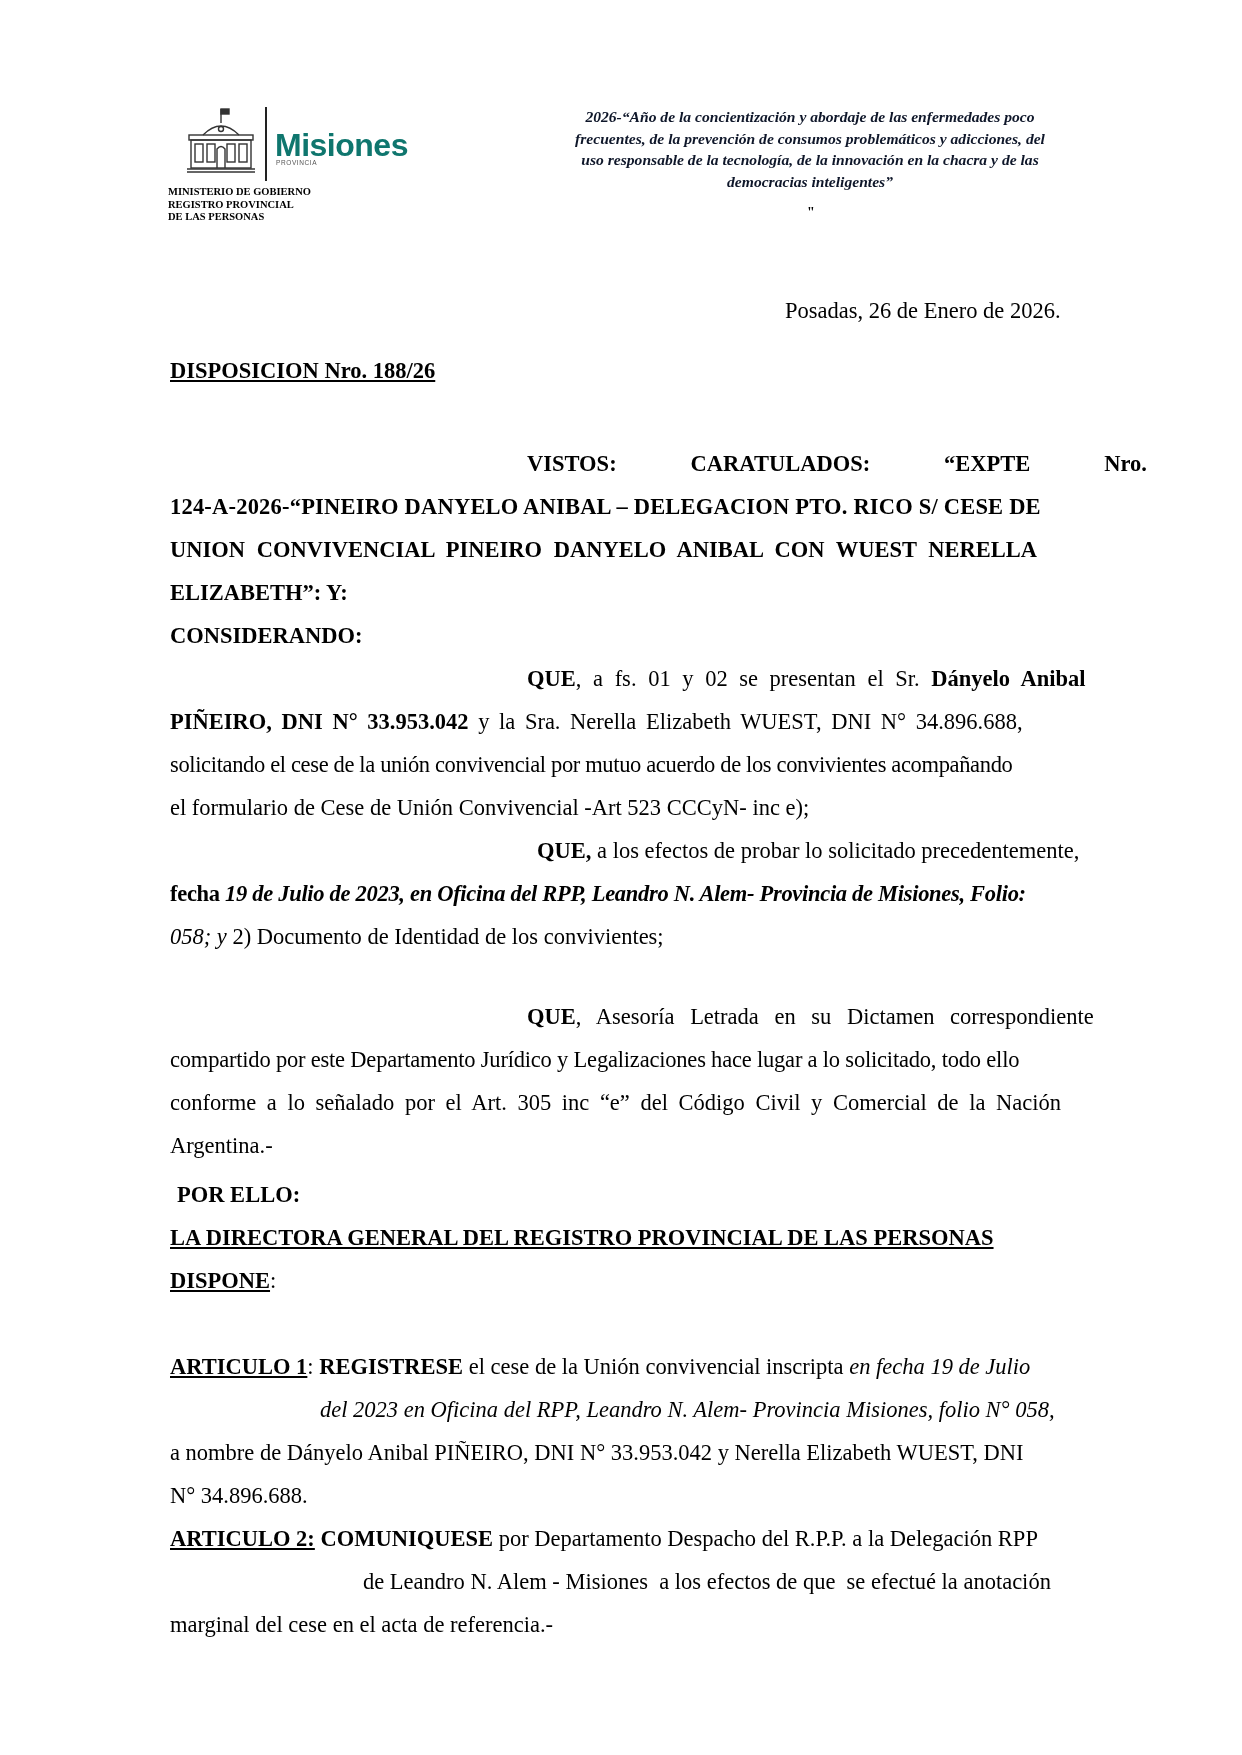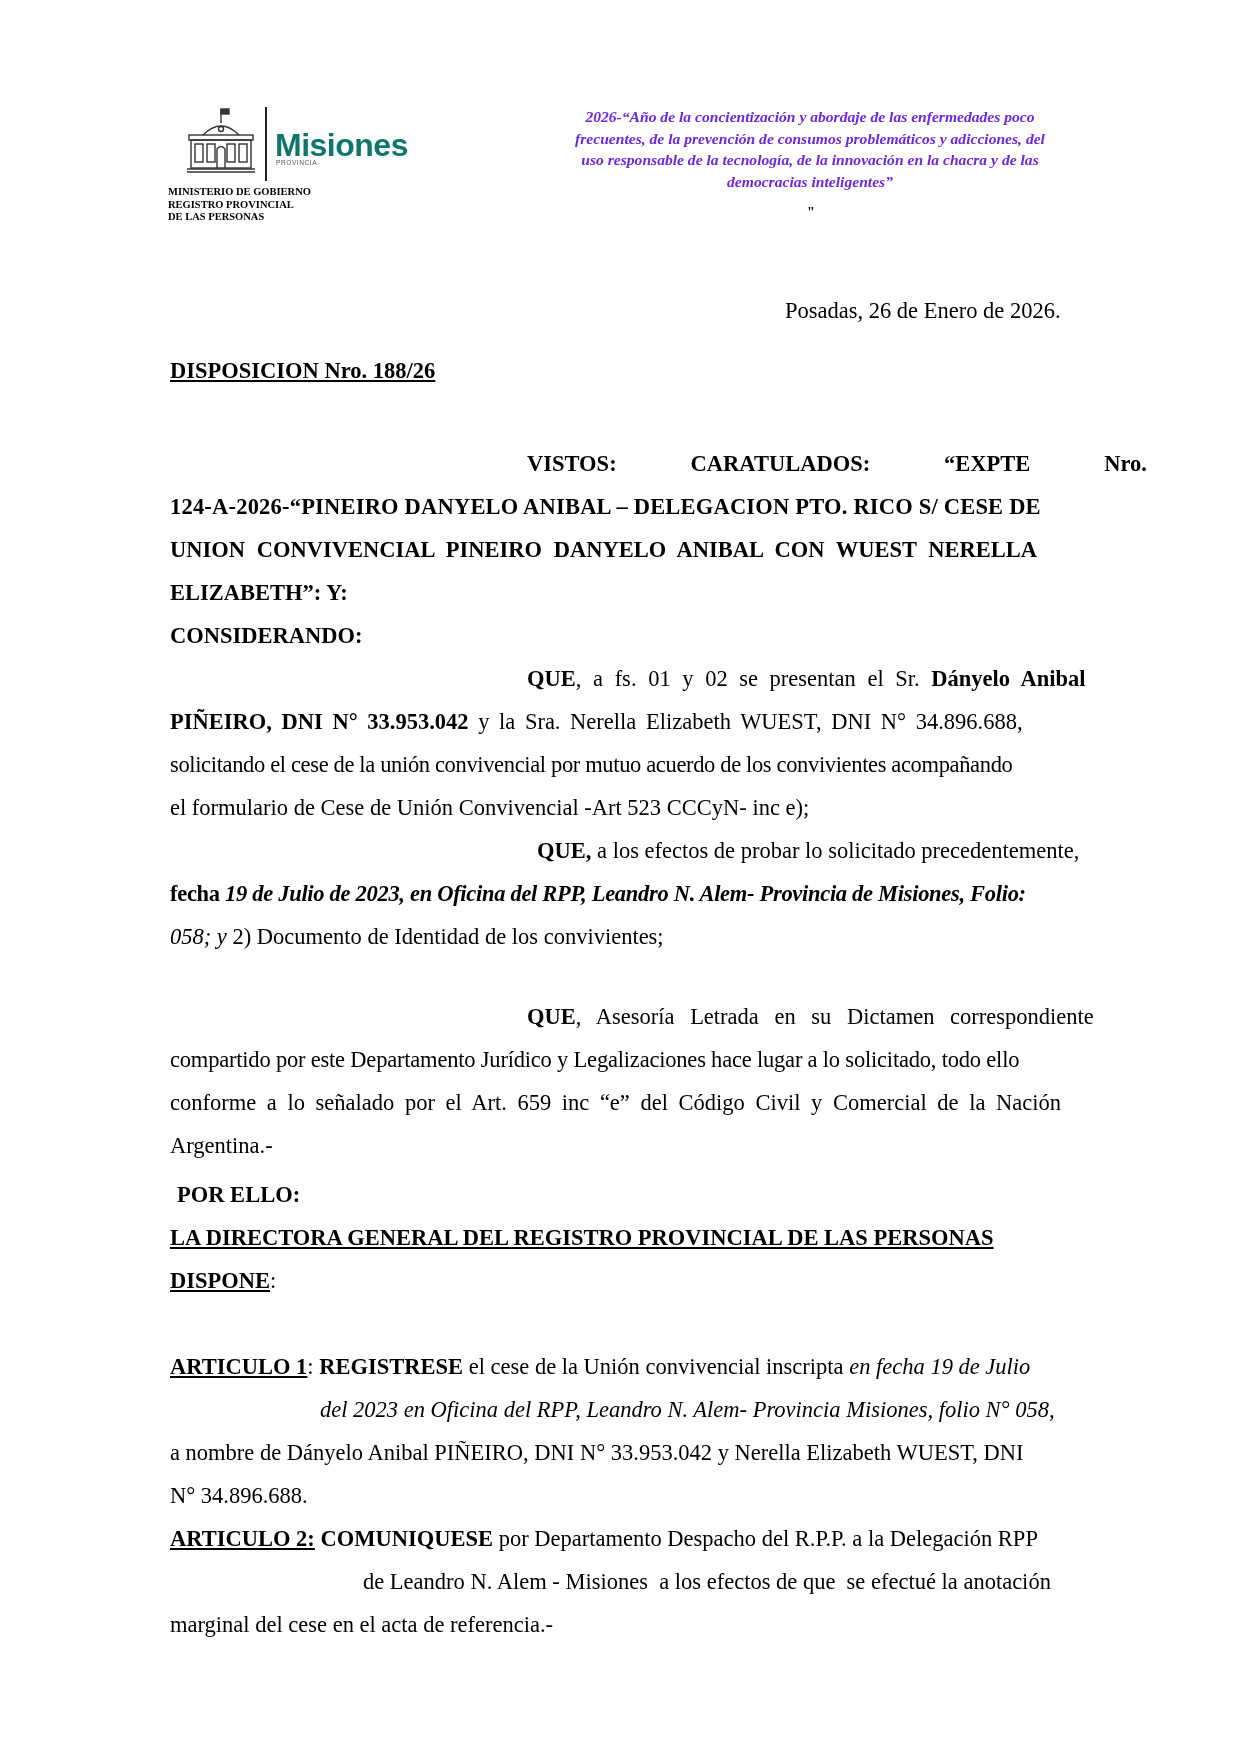--- a/index.html
+++ b/index.html
@@ -8,21 +8,21 @@
   .sans { font-family: "Liberation Sans", "DejaVu Sans", sans-serif; }
 
   
   .logo-block { position: absolute; left: 185px; top: 107px; width: 210px; height: 75px; }
   .logo-building { position: absolute; left: 0; top: 0; width: 72px; height: 66px; }
   .logo-divider { position: absolute; left: 80px; top: 0; width: 2px; height: 74px; background: #222; }
   .logo-title { position: absolute; left: 90px; top: 20px; font-size: 32px; font-weight: bold; letter-spacing: -0.5px; color: #0f766e; }
   .logo-sub { position: absolute; left: 91px; top: 52px; font-size: 6.5px; letter-spacing: 0.6px; color: #555; }
   .ministry { position: absolute; left: 168px; top: 186px; width: 180px; font-size: 10.5px; font-weight: bold; line-height: 12.5px; }
 
-  .motto { position: absolute; left: 485px; top: 106px; width: 650px; text-align: center; font-style: italic; font-weight: bold; font-size: 15.6px; line-height: 21.5px; color: #6d28d9; }
+  .motto { position: absolute; left: 485px; top: 106px; width: 650px; text-align: center; font-style: italic; font-weight: bold; font-size: 15.6px; line-height: 21.5px; color: #0f172a; }
   .motto-dash { position: absolute; left: 807px; top: 205px; font-size: 14px; font-weight: bold; }
 
   
   .page { position: absolute; left: 170px; top: 0; width: 977px; font-size: 22.5px; }
   .date { position: absolute; left: 615px; top: 298px; }
   .disp { position: absolute; left: 0; top: 358px; font-weight: bold; text-decoration: underline; }
   .para { position: absolute; left: 0; width: 977px; line-height: 43px; text-align: justify; text-align-last: left; }
   .b { font-weight: bold; }
   .i { font-style: italic; }
   .u { text-decoration: underline; }
@@ -98,21 +98,21 @@
 
   <div class="para" style="top: 829px;">
     <div class="line" style="padding-left: 367px;"><span class="b">QUE,</span><span> a los efectos de probar lo solicitado precedentemente,</span></div>
     <div class="line" style="letter-spacing:-0.3px;font-weight:bold;"><span>fecha </span><span class="i">19 de Julio de 2023, en Oficina del RPP, Leandro N. Alem- Provincia de Misiones, Folio:</span></div>
     <div class="line"><span class="i">058; y</span><span> 2) Documento de Identidad de los convivientes;</span></div>
   </div>
 
   <div class="para" style="top: 995px;">
     <div class="line" style="padding-left: 357px; word-spacing: 10px;"><span class="b">QUE</span><span>, Asesoría Letrada en su Dictamen correspondiente</span></div>
     <div class="line" style="letter-spacing:-0.2px;">compartido por este Departamento Jurídico y Legalizaciones hace lugar a lo solicitado, todo ello</div>
-    <div class="line" style="word-spacing: 5px;">conforme a lo señalado por el Art. 659 inc “e” del Código Civil y Comercial de la Nación</div>
+    <div class="line" style="word-spacing: 5px;">conforme a lo señalado por el Art. 305 inc “e” del Código Civil y Comercial de la Nación</div>
     <div class="line">Argentina.-</div>
   </div>
 
   <div class="para" style="top: 1173px;">
     <div class="line b" style="padding-left: 7px;">POR ELLO:</div>
     <div class="line b u center">LA DIRECTORA GENERAL DEL REGISTRO PROVINCIAL DE LAS PERSONAS</div>
     <div class="line center"><span class="b u">DISPONE</span><span>:</span></div>
   </div>
 
   <div class="para" style="top: 1345px;">

